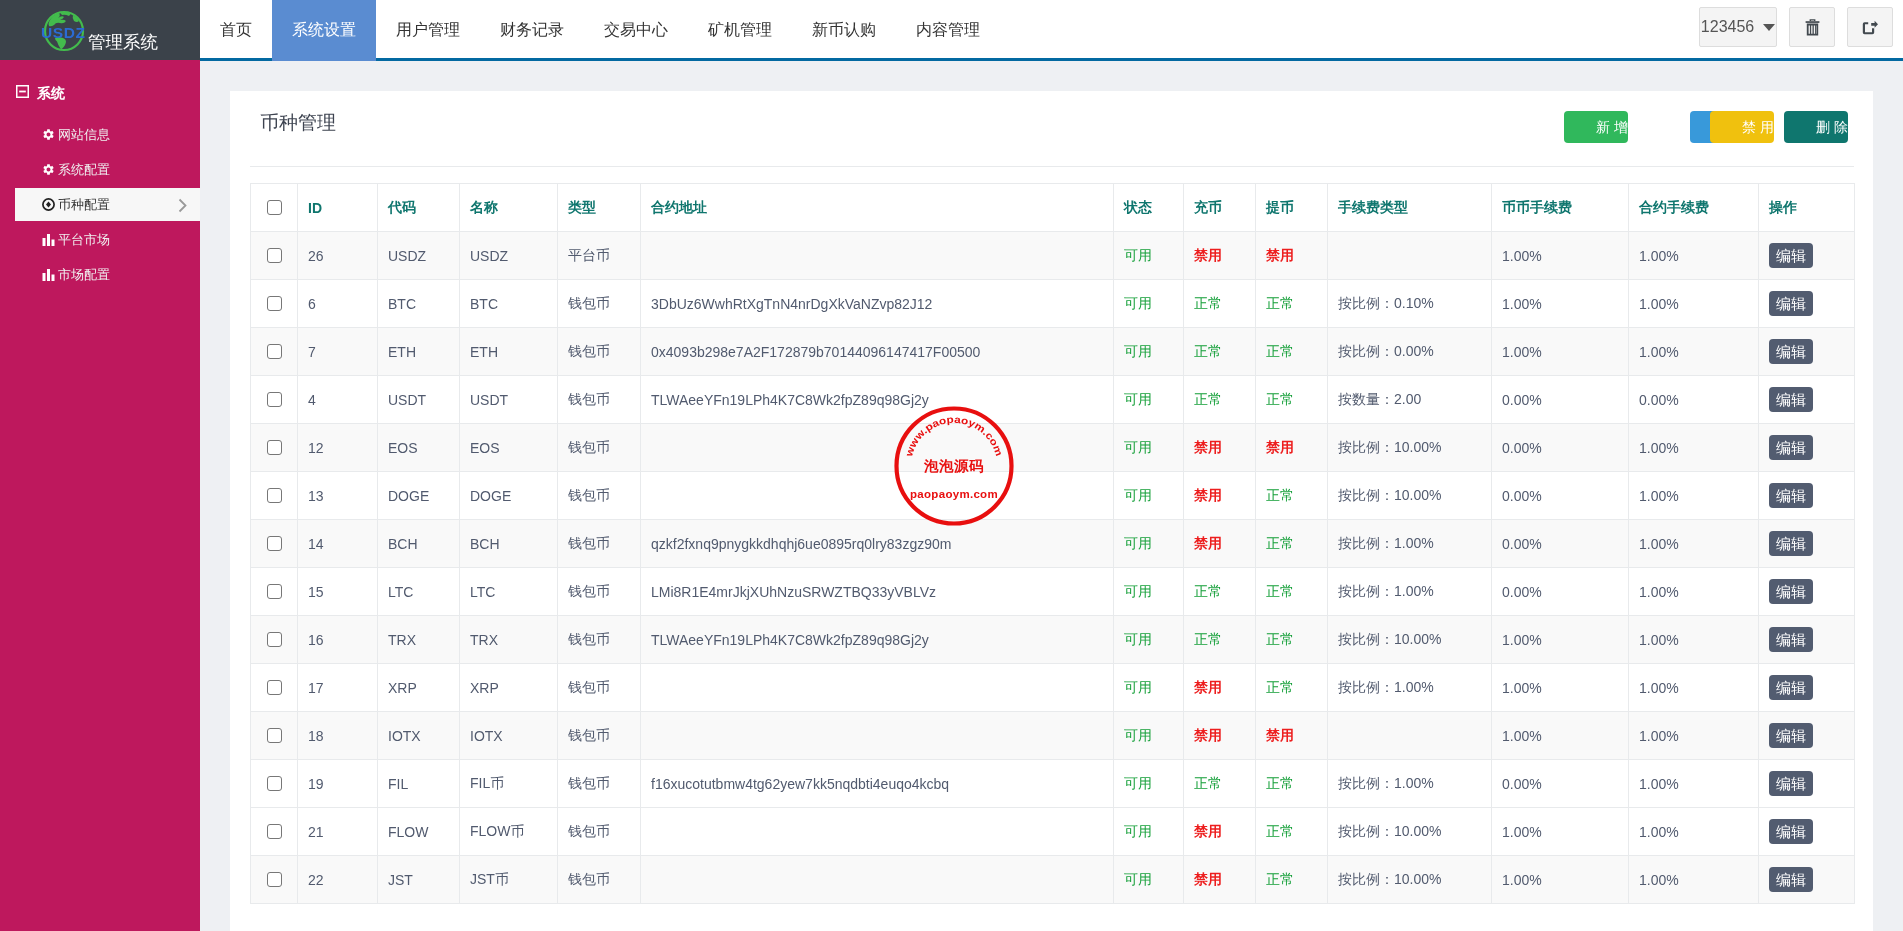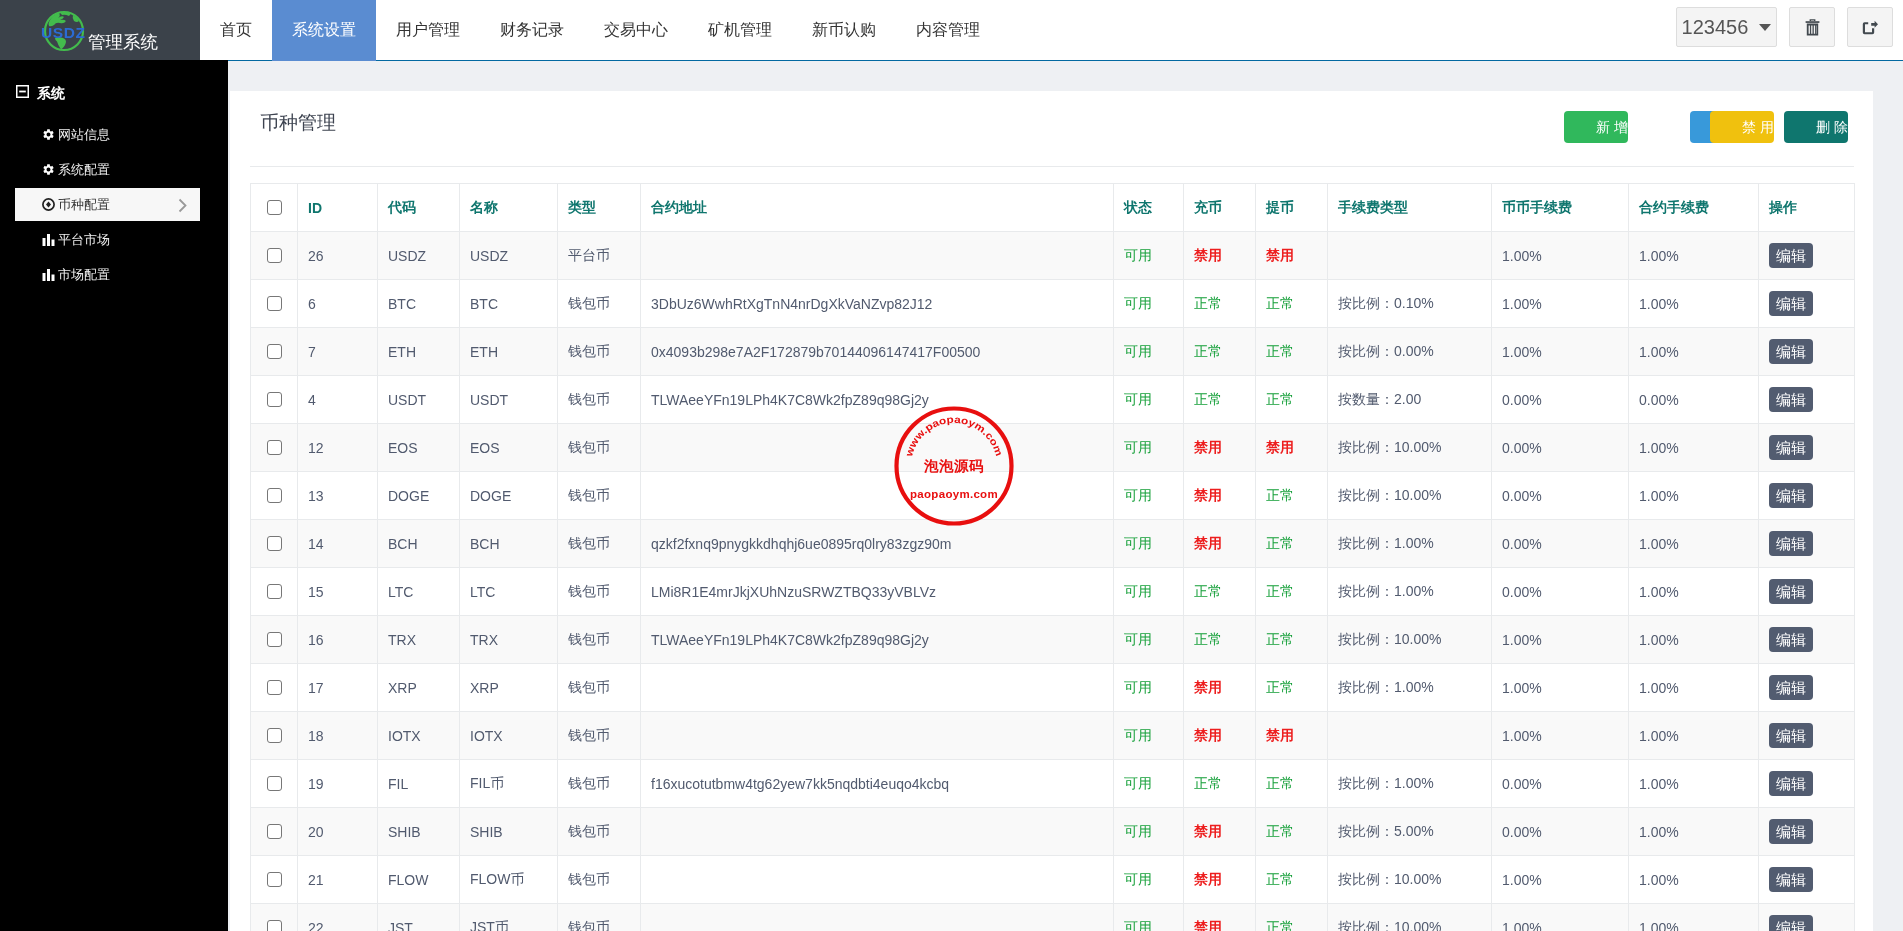--- a/index.html
+++ b/index.html
@@ -1,28 +1,28 @@
 <!DOCTYPE html>
 <html lang="zh"><head>
 <meta charset="utf-8">
 <title>管理系统</title>
 <style>
 *{margin:0;padding:0;box-sizing:border-box;}
 html,body{width:1903px;height:931px;overflow:hidden;}
 body{font-family:"Liberation Sans",sans-serif;background:#eef0f3;position:relative;}
 #logo{position:absolute;left:0;top:0;width:200px;height:60px;background:#3b424a;z-index:5;}
-#topnav{position:absolute;left:200px;top:0;width:1703px;height:61px;background:#fff;border-bottom:1px solid #0369a1;z-index:4;padding-left:39px;}
+#topnav{position:absolute;left:200px;top:0;width:1703px;height:61px;background:#fff;border-bottom:3px solid #0369a1;z-index:4;padding-left:39px;}
 .tabs{position:absolute;left:0;top:0;height:60px;display:flex;}
 .tab{height:60px;line-height:60px;padding:0 20px;font-size:16px;color:#333;}
 .tab.active{background:#5a8cd1;color:#fff;height:61px;}
 #topright{position:absolute;right:10px;top:7px;height:40px;display:flex;}
 .tbtn{height:40px;background:#f4f4f4;border:1px solid #ddd;border-radius:2px;margin-left:12px;display:flex;align-items:center;justify-content:center;color:#555;}
-#userbtn{width:101px;font-size:20px;text-align:right;}
+#userbtn{width:78px;font-size:16px;text-align:right;}
 .icobtn{width:46px;}
-#sidebar{position:absolute;left:0;top:60px;width:228px;height:871px;background:#000000;z-index:5;padding-left:24px;}
+#sidebar{position:absolute;left:0;top:60px;width:200px;height:871px;background:#be185d;z-index:5;padding-left:24px;}
 .sgroup{position:absolute;left:0;top:20px;height:26px;width:200px;color:#fff;font-size:14px;font-weight:bold;}
 .sgroup svg{position:absolute;left:16px;top:5px;display:block;}
 .sgroup span{position:absolute;left:37px;top:0;line-height:26px;}
 .sitem{position:absolute;left:0;width:200px;height:35px;color:#f0f0f0;font-size:13px;}
 .sitem .ic{position:absolute;left:42px;top:11px;width:13px;height:13px;}
 .sitem .ic svg{display:block;}
 .sitem span.tx{position:absolute;left:58px;top:0;line-height:35px;}
 .sitem.active{left:15px;width:185px;height:33px;background:#f7f7f7;color:#333;}
 .sitem.active .ic{left:27px;top:10px;}
 .sitem.active span.tx{left:43px;line-height:33px;}
@@ -387,37 +387,20 @@
           <td>钱包币</td>
           <td>f16xucotutbmw4tg62yew7kk5nqdbti4euqo4kcbq</td>
           <td><span class="ok">可用</span></td>
           <td><span class="ok">正常</span></td>
           <td><span class="ok">正常</span></td>
           <td>按比例：1.00%</td>
           <td>0.00%</td>
           <td>1.00%</td>
           <td><span class="ebtn">编辑</span></td>
         </tr>
-        <tr class="odd">
-          <td class="ckc">
-            <div class="ck"></div>
-          </td>
-          <td>20</td>
-          <td>SHIB</td>
-          <td>SHIB</td>
-          <td>钱包币</td>
-          <td></td>
-          <td><span class="ok">可用</span></td>
-          <td><span class="no">禁用</span></td>
-          <td><span class="ok">正常</span></td>
-          <td>按比例：5.00%</td>
-          <td>0.00%</td>
-          <td>1.00%</td>
-          <td><span class="ebtn">编辑</span></td>
-        </tr>
         <tr>
           <td class="ckc">
             <div class="ck"></div>
           </td>
           <td>21</td>
           <td>FLOW</td>
           <td>FLOW币</td>
           <td>钱包币</td>
           <td></td>
           <td><span class="ok">可用</span></td>

